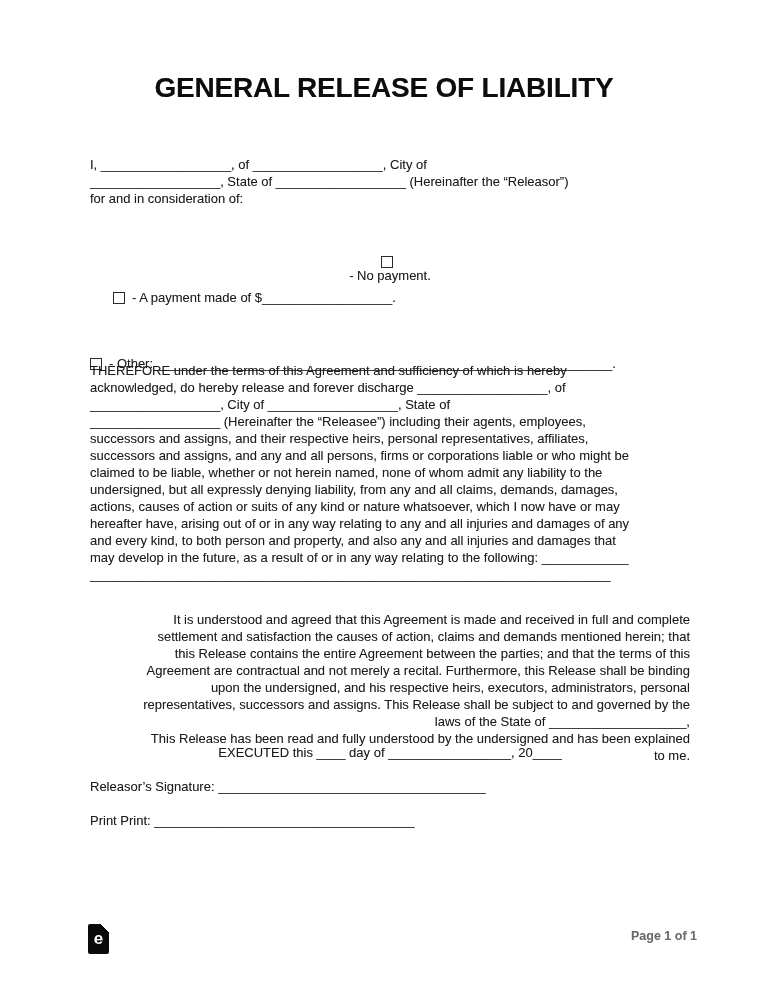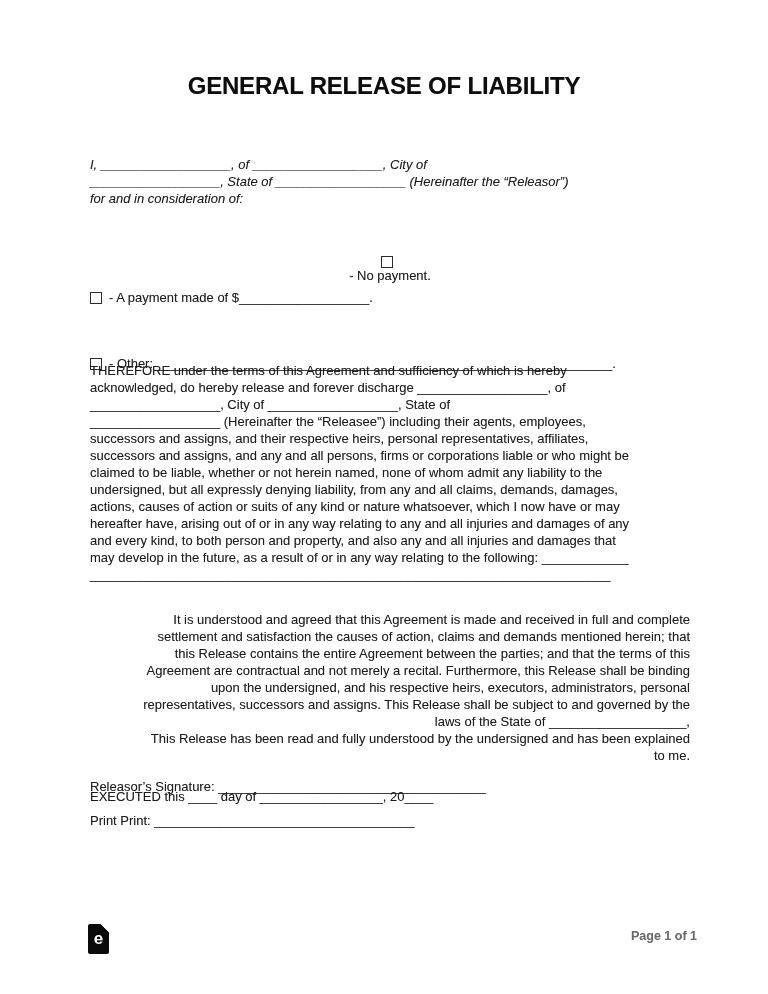--- a/index.html
+++ b/index.html
@@ -16,57 +16,57 @@
     color: #1c1c1c;
     overflow: hidden;
   }
   .title {
     position: absolute;
     top: 72px;
     left: 0;
     right: 0;
     margin: 0;
     text-align: center;
-    font-size: 24px;
+    font-size: 28px;
     font-weight: bold;
     letter-spacing: -0.2px;
     color: #0d0d0d;
     text-shadow: 0 0 0.5px rgba(0,0,0,0.35);
   }
   .para {
     position: absolute;
     left: 90px;
     width: 600px;
     font-size: 13px;
     line-height: 17px;
     white-space: pre;
     color: #1c1c1c;
     text-shadow: 0 0 0.4px rgba(0,0,0,0.3);
   }
-  .intro        { top: 156px; font-style: italic; }
+  .intro        { top: 156px; }
   .check-one    { top: 224px; }
   .release-clause   { top: 362px; }
   .agreement-clause { top: 611px; text-align: right; }
-  .executed-line    { top: 788px; }
+  .executed-line    { top: 744px; text-align: center; }
   .signature-line   { top: 778px; }
   .print-name-line  { top: 812px; }
 
   .option {
     position: absolute;
     left: 90px;
     width: 600px;
     font-size: 13px;
     line-height: 15px;
     white-space: pre;
     display: flex;
     align-items: center;
     text-shadow: 0 0 0.4px rgba(0,0,0,0.3);
   }
   .opt-1 { top: 256px; flex-direction: column; }
-  .opt-2 { top: 290px; }
+  .opt-2 { top: 290px; margin-left: 23px; }
   .opt-3 { top: 324px; margin-top: 32px; }
   .checkbox {
     display: inline-block;
     width: 10px;
     height: 10px;
     border: 1.4px solid #2a2a2a;
     margin-right: 7px;
     flex: 0 0 auto;
     background: #ffffff;
   }

